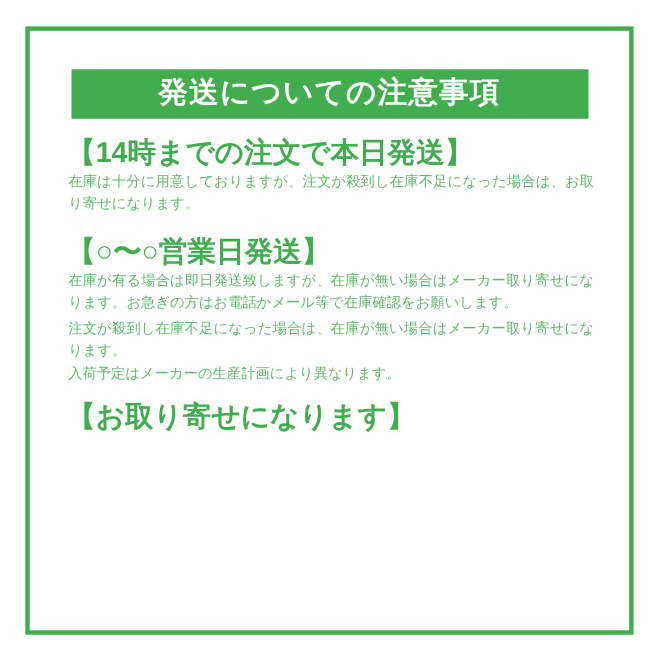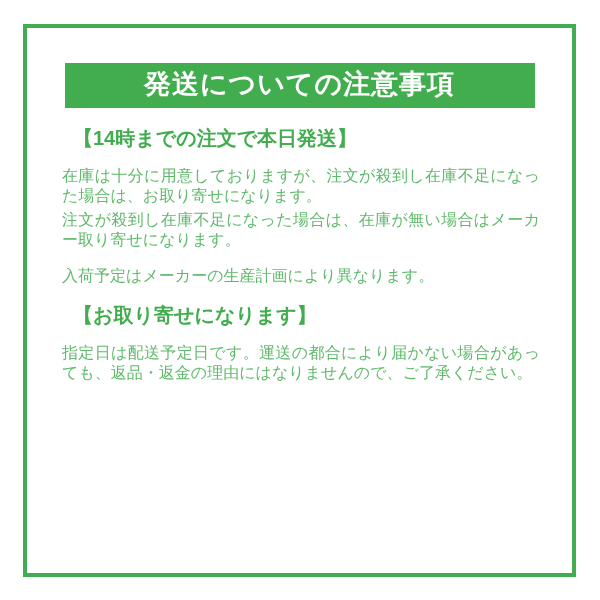--- a/index.html
+++ b/index.html
@@ -43,37 +43,36 @@
     font-weight: bold;
     letter-spacing: 1px;
     line-height: 1;
     padding-bottom: 2px;
   }
   .section {
     padding: 0 32px 0 30px;
   }
   .section-heading {
     color: #41ad4e;
-    font-size: 20px;
+    font-size: 26px;
     font-weight: bold;
     line-height: 26px;
-    margin: 16px;
+    margin: 4px;
   }
   .section-body {
     color: #5fb96b;
-    font-size: 16px;
+    font-size: 13px;
     font-weight: 500;
     line-height: 20px;
     margin: 4px 0 0 0;
     padding-left: 5px;
     text-align: justify;
-    font-family: Liberation Mono, monospace;
   }
   .section-body + .section-body {
-    margin-top: 16px;
+    margin-top: 1px;
   }
   .s1 .section-heading { margin-top: 17px; }
   .s2 .section-heading { margin-top: 20px; }
   .s3 .section-heading { margin-top: 24px; }
   .s4 .section-heading { margin-top: 15px; }
 </style>
 </head>
 <body>
 
 <div class="page">
@@ -81,25 +80,28 @@
 
     <div class="notice-header">
       <span class="notice-title">発送についての注意事項</span>
     </div>
 
     <div class="section s1">
       <h2 class="section-heading">【14時までの注文で本日発送】</h2>
       <p class="section-body">在庫は十分に用意しておりますが、注文が殺到し在庫不足になった場合は、お取り寄せになります。</p>
     </div>
 
+    <div class="section s2">
+      <h2 class="section-heading">【○〜○営業日発送】</h2>
+      <p class="section-body">在庫が有る場合は即日発送致しますが、在庫が無い場合はメーカー取り寄せになります。お急ぎの方はお電話かメール等で在庫確認をお願いします。</p>
+    </div>
 
     <div class="section s3">
       <p class="section-body">注文が殺到し在庫不足になった場合は、在庫が無い場合はメーカー取り寄せになります。</p>
       <p class="section-body">入荷予定はメーカーの生産計画により異なります。</p>
     </div>
 
     <div class="section s4">
       <h2 class="section-heading">【お取り寄せになります】</h2>
-      <p class="section-body">指定日は配送予定日です。運送の都合により届かない場合があっても、返品・返金の理由にはなりませんので、ご了承ください。</p>
     </div>
 
   </div>
 </div>
 
 </body></html>

